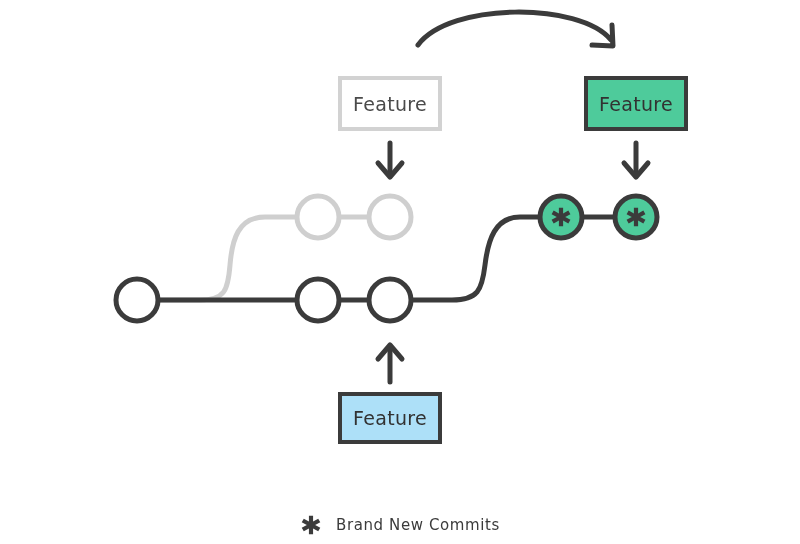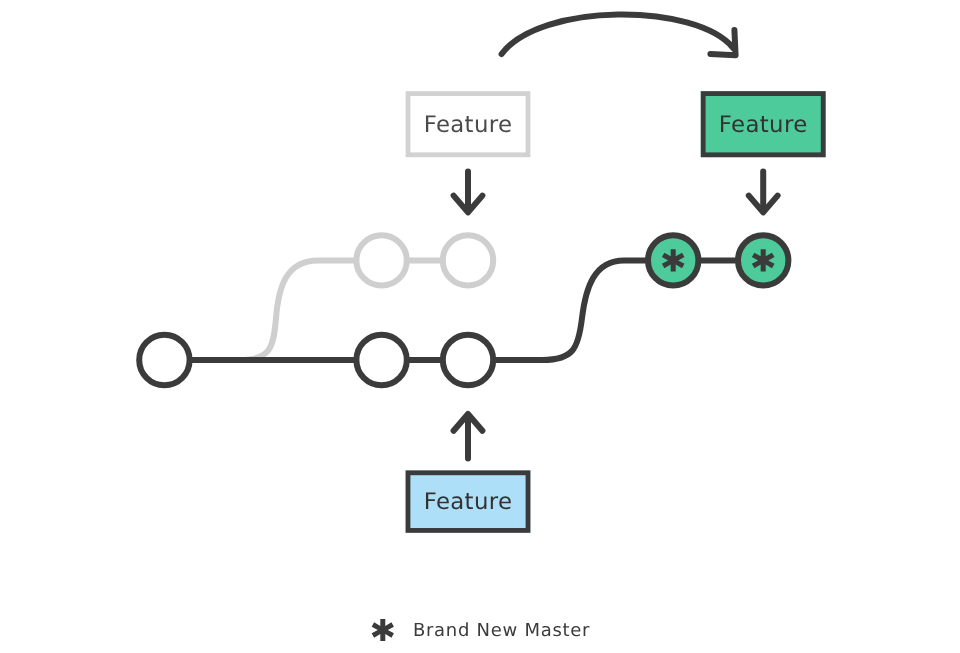--- a/index.html
+++ b/index.html
@@ -161,16 +161,16 @@
     <span>Feature</span>
   </div>
 
   <div id="legend">
     <svg class="legend-glyph" viewBox="-18 -18 36 36">
       <path d="M -3.4 -15 L 3.4 -15 L 3.4 -5.6 L 11.8 -10.4 L 15.2 -4.6 L 6.8 0
                L 15.2 4.6 L 11.8 10.4 L 3.4 5.6 L 3.4 15 L -3.4 15 L -3.4 5.6
                L -11.8 10.4 L -15.2 4.6 L -6.8 0 L -15.2 -4.6 L -11.8 -10.4
                L -3.4 -5.6 Z" fill="#3b3b3b"></path>
     </svg>
-    <span class="legend-text">Brand New Master</span>
+    <span class="legend-text">Brand New Commits</span>
   </div>
 
 </div>
 
 </body></html>

